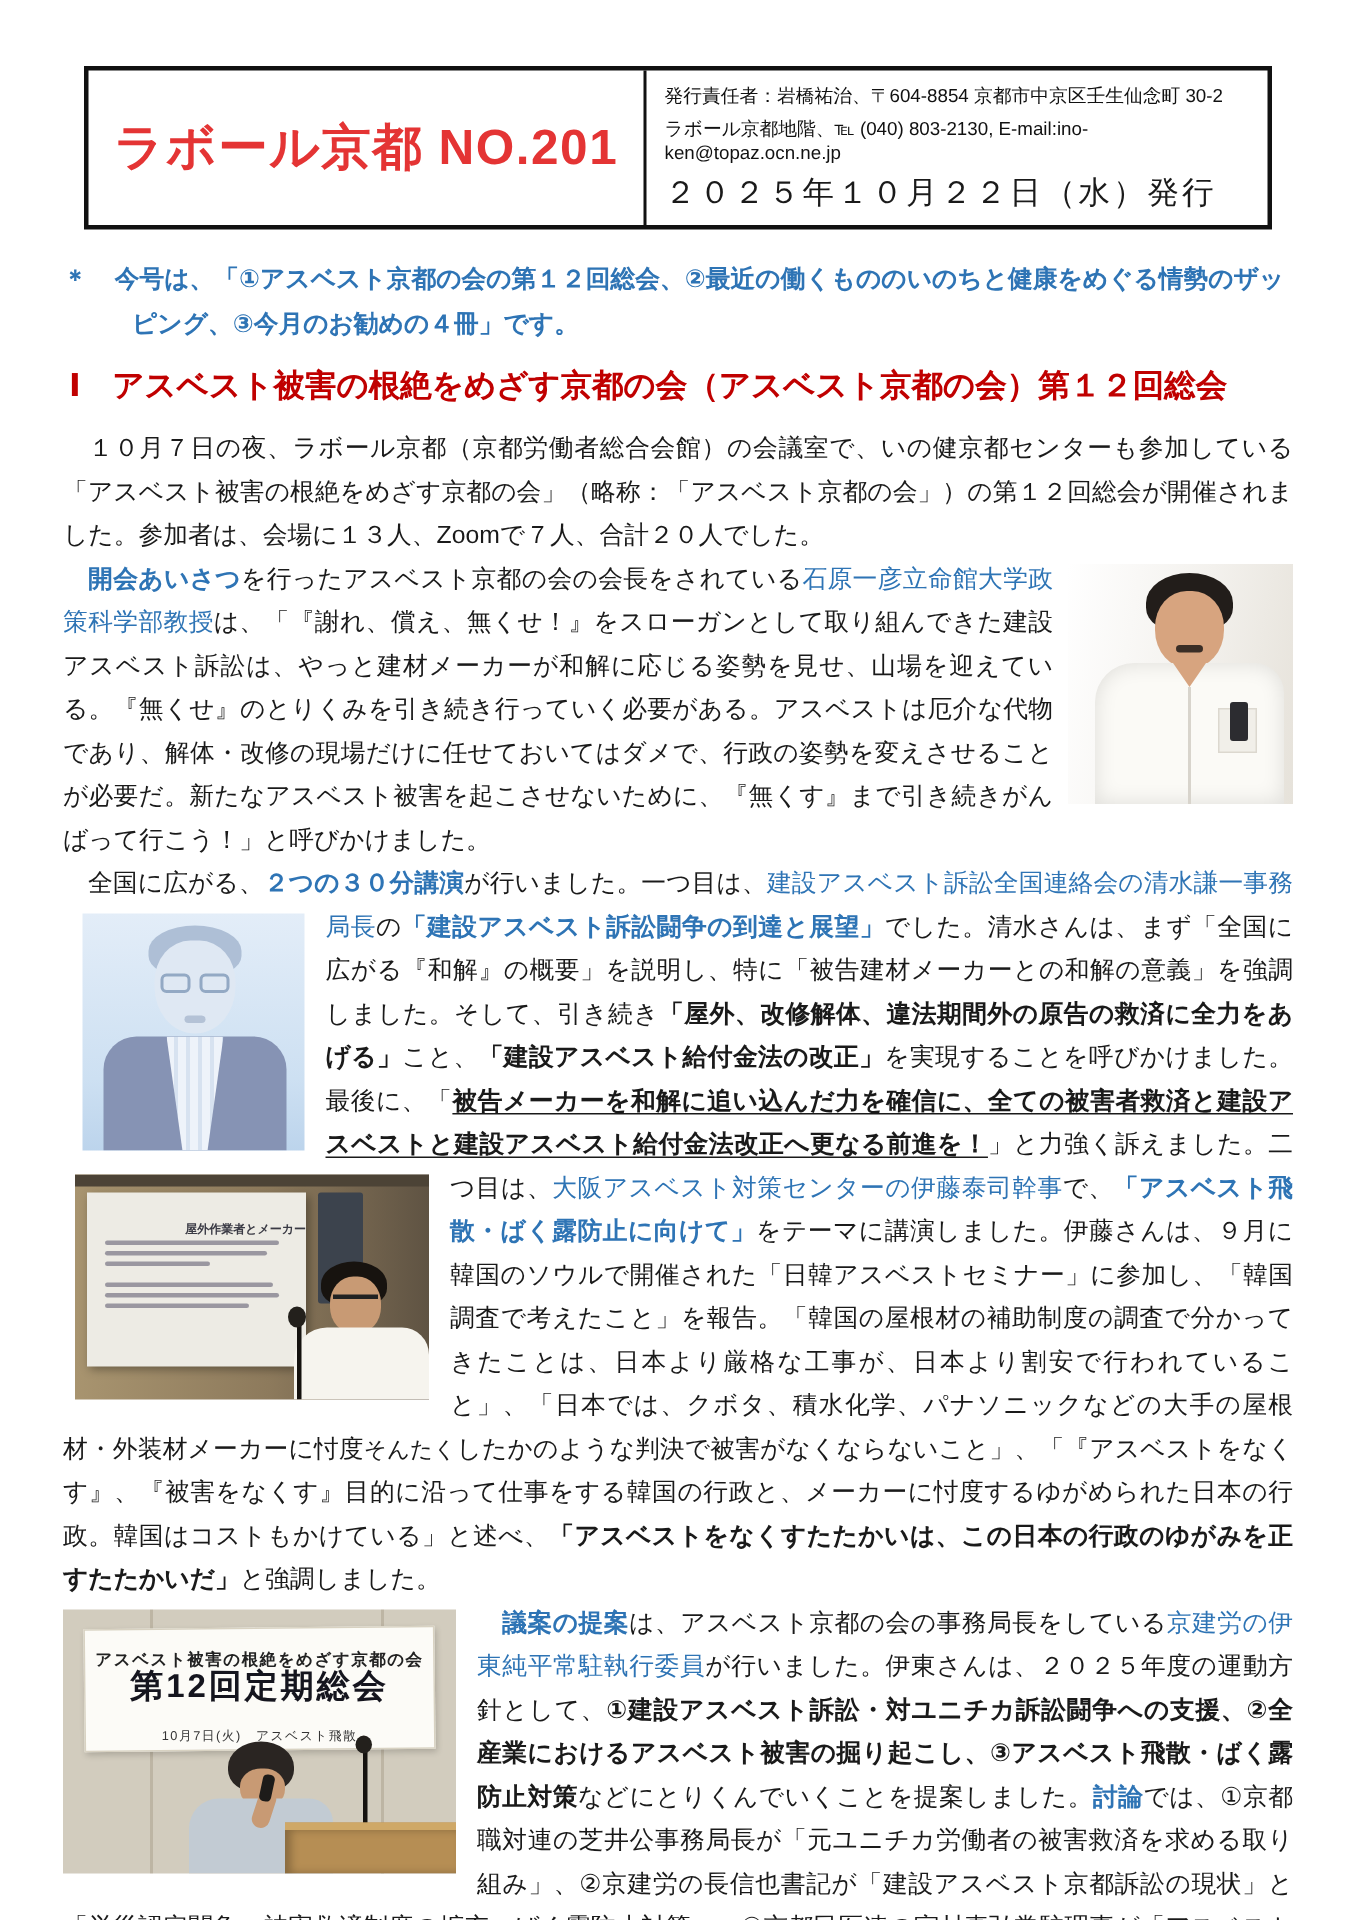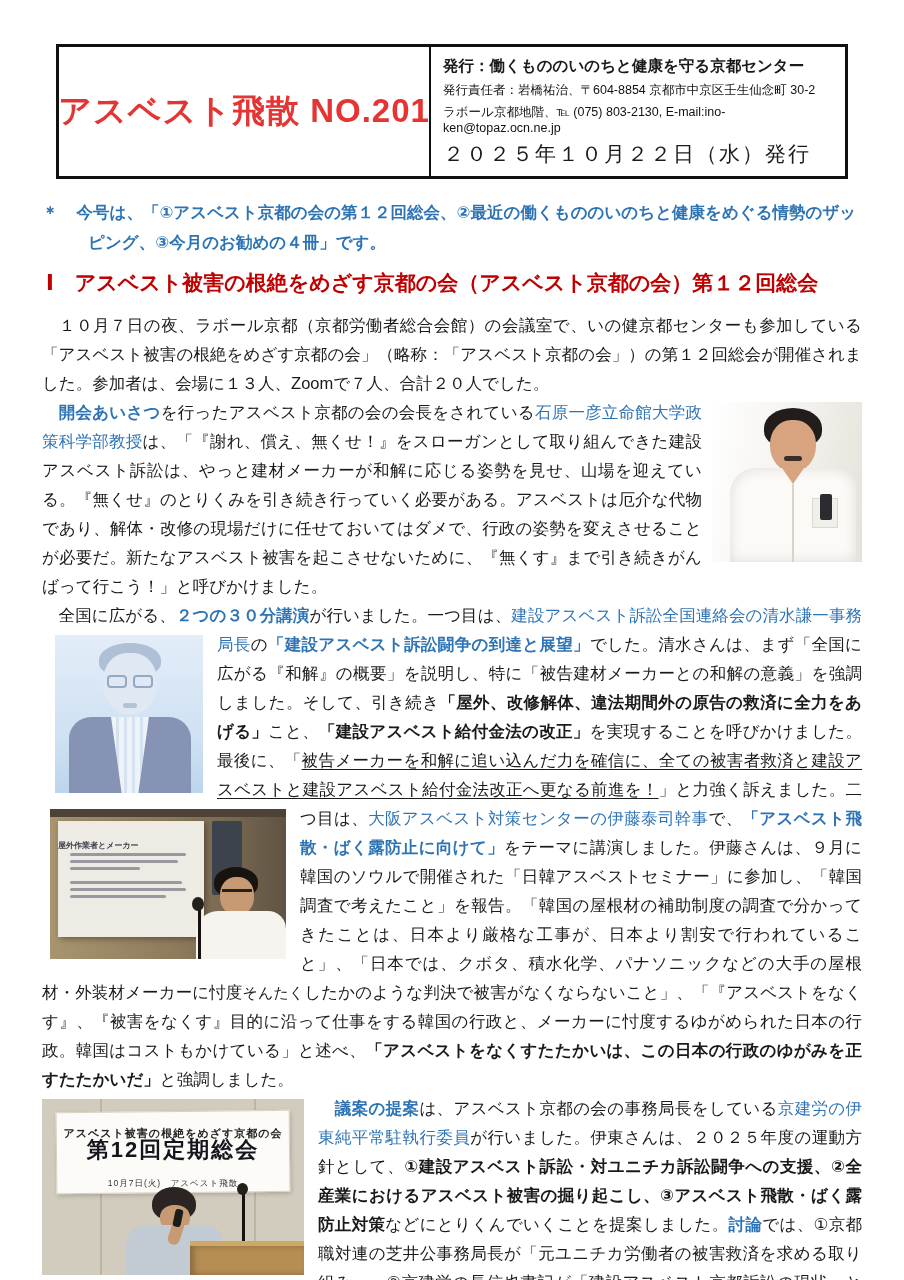--- a/index.html
+++ b/index.html
@@ -31,21 +31,21 @@
   .intro{color:var(--blue);font-weight:bold;font-size:16.5px;line-height:30px;margin:0 0 8px;padding-left:46px;text-indent:-46px;}
   .intro .star{margin-right:18px;}
   .heading1{color:var(--head-red);font-size:21px;font-weight:bold;margin:12px 4px 14px;}
 
   
   .body-text{font-size:16.5px;line-height:29px;text-align:justify;}
   .para{margin:0;}
   .sg-b{font-weight:bold;}
   .sg-c{color:var(--blue);}
   .sg-cb{color:var(--blue);font-weight:bold;}
-  .sg-bu{font-weight:normal;text-decoration:underline;text-underline-offset:3px;}
+  .sg-bu{font-weight:bold;text-decoration:underline;text-underline-offset:3px;}
   .sg-sm{font-size:15px;}
 
   
   .photo{display:block;position:relative;overflow:hidden;background:#ddd;}
   .ph1{float:right;width:150px;height:160px;margin:4px 0 6px 10px;background:linear-gradient(100deg,#ffffff 0%,#f3f1ed 55%,#e6e2da 100%);}
   .ph2{float:left;width:148px;height:158px;margin:5px 14px 5px 13px;background:linear-gradient(180deg,#e3edf8 0%,#cde0f2 70%,#bcd4ec 100%);}
   .ph3{float:left;width:236px;height:150px;margin:5px 14px 5px 8px;background:linear-gradient(90deg,#a8946f 0%,#8d7a5c 55%,#5f5343 100%);}
   .ph4{float:left;width:262px;height:176px;margin:5px 14px 5px 0;background:#d2ccbe;}
   .abs{position:absolute;}
 
@@ -64,21 +64,21 @@
   .ph2 .face{left:48px;top:18px;width:54px;height:62px;background:#dfe8f3;border-radius:46% 46% 52% 52%;}
   .ph2 .gl1,.ph2 .gl2{top:40px;width:20px;height:13px;border:2px solid #93a9c4;border-radius:4px;background:transparent;}
   .ph2 .gl1{left:52px;} .ph2 .gl2{left:78px;}
   .ph2 .mouth{left:68px;top:68px;width:14px;height:5px;background:#b4c2d6;border-radius:3px;}
   .ph2 .vest{left:14px;top:82px;width:122px;height:76px;background:#8违;background:#8693b4;border-radius:22px 22px 0 0;}
   .ph2 .shirtv{left:56px;top:82px;width:38px;height:76px;background:repeating-linear-gradient(90deg,#eef3fa 0 5px,#d7e2f0 5px 8px);clip-path:polygon(0 0,100% 0,72% 100%,28% 100%);}
 
   
   .ph3 .ceil{left:0;top:0;width:236px;height:8px;background:#4c4336;}
   .ph3 .screen{left:8px;top:12px;width:146px;height:116px;background:#edebe4;box-shadow:2px 2px 6px rgba(0,0,0,.35);}
-  .ph3 .slide-title{left:8px;top:22px;width:146px;text-align:left;font-size:8px;font-weight:bold;color:#3a3a44;}
+  .ph3 .slide-title{left:8px;top:22px;width:146px;text-align:right;font-size:8px;font-weight:bold;color:#3a3a44;}
   .ph3 .tline{height:3px;background:#9a97a0;border-radius:2px;}
   .ph3 .t1{left:20px;top:44px;width:116px;} .ph3 .t2{left:20px;top:51px;width:108px;}
   .ph3 .t3{left:20px;top:58px;width:70px;}  .ph3 .t4{left:20px;top:72px;width:112px;}
   .ph3 .t5{left:20px;top:79px;width:116px;} .ph3 .t6{left:20px;top:86px;width:96px;}
   .ph3 .panel{left:162px;top:12px;width:30px;height:74px;background:#3c434d;border-radius:2px;}
   .ph3 .hair{left:164px;top:58px;width:44px;height:30px;background:#17130f;border-radius:50% 50% 40% 40%;}
   .ph3 .face{left:170px;top:68px;width:34px;height:38px;background:#c89a74;border-radius:46%;}
   .ph3 .glass{left:172px;top:80px;width:30px;height:3px;background:#222;}
   .ph3 .shirt{left:146px;top:102px;width:90px;height:48px;background:#f6f4ee;border-radius:22px 18px 0 0;}
   .ph3 .mic{left:148px;top:96px;width:3px;height:54px;background:#15120f;}
@@ -100,26 +100,25 @@
   .ph4 .standh{left:195px;top:84px;width:11px;height:12px;background:#23201c;border-radius:50%;}
   .ph4 .podium{left:148px;top:142px;width:114px;height:34px;background:#b68e54;border-top:5px solid #cfa867;box-shadow:inset 4px 0 6px rgba(0,0,0,.25);}
 </style>
 </head>
 <body>
 
 <div class="page">
 
   <div class="masthead">
     <div class="m-left">
-      <span class="m-title">アスベスト飛散 NO.201</span>
+      <span class="m-title">ラボール京都 NO.201</span>
     </div>
     <div class="m-right">
-      <div class="m-line1">発行：働くもののいのちと健康を守る京都センター</div>
       <div class="m-line2">発行責任者：岩橋祐治、〒604-8854 京都市中京区壬生仙念町 30-2</div>
-      <div class="m-line3">ラボール京都地階、℡ (075) 803-2130, E-mail:ino-ken@topaz.ocn.ne.jp</div>
+      <div class="m-line3">ラボール京都地階、℡ (040) 803-2130, E-mail:ino-ken@topaz.ocn.ne.jp</div>
       <div class="m-line4">２０２５年１０月２２日（水）発行</div>
     </div>
   </div>
 
   <p class="intro"><span class="star">＊</span><span>今号は、「①アスベスト京都の会の第１２回総会、②最近の働くもののいのちと健康をめぐる情勢のザッピング、③今月のお勧めの４冊」です。</span></p>
 
   <h2 class="heading1">Ⅰ　アスベスト被害の根絶をめざす京都の会（アスベスト京都の会）第１２回総会</h2>
 
   <div class="body-text">
 

